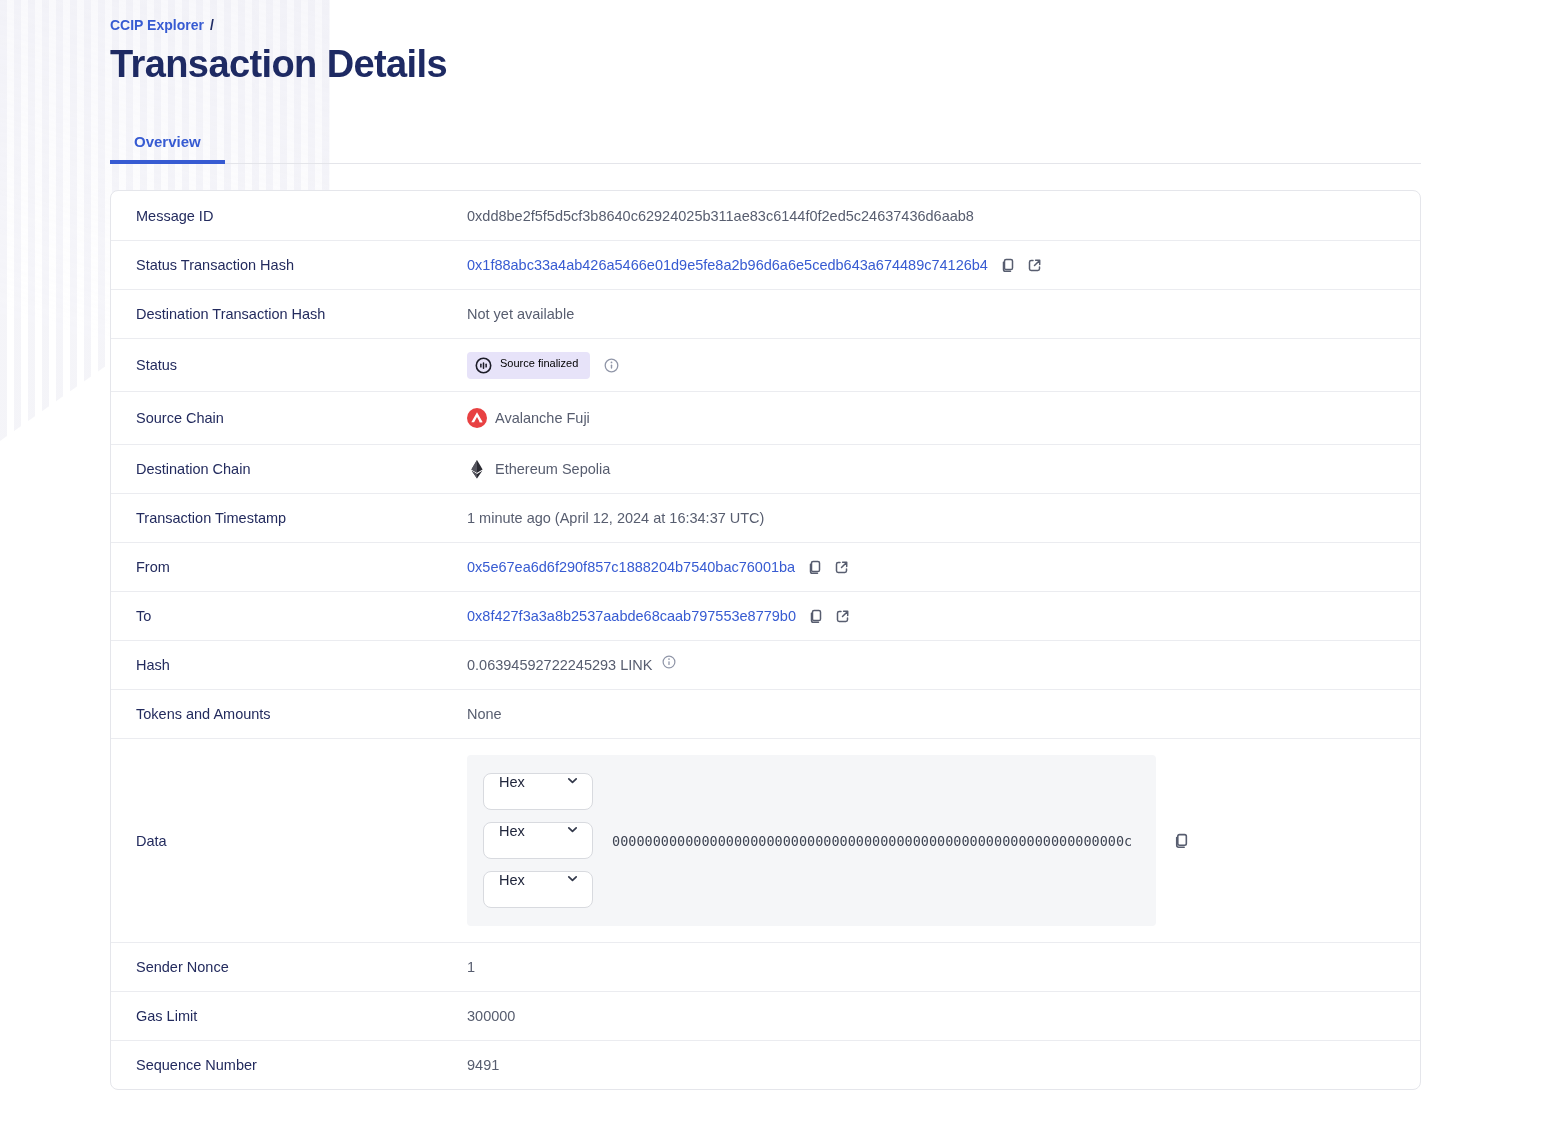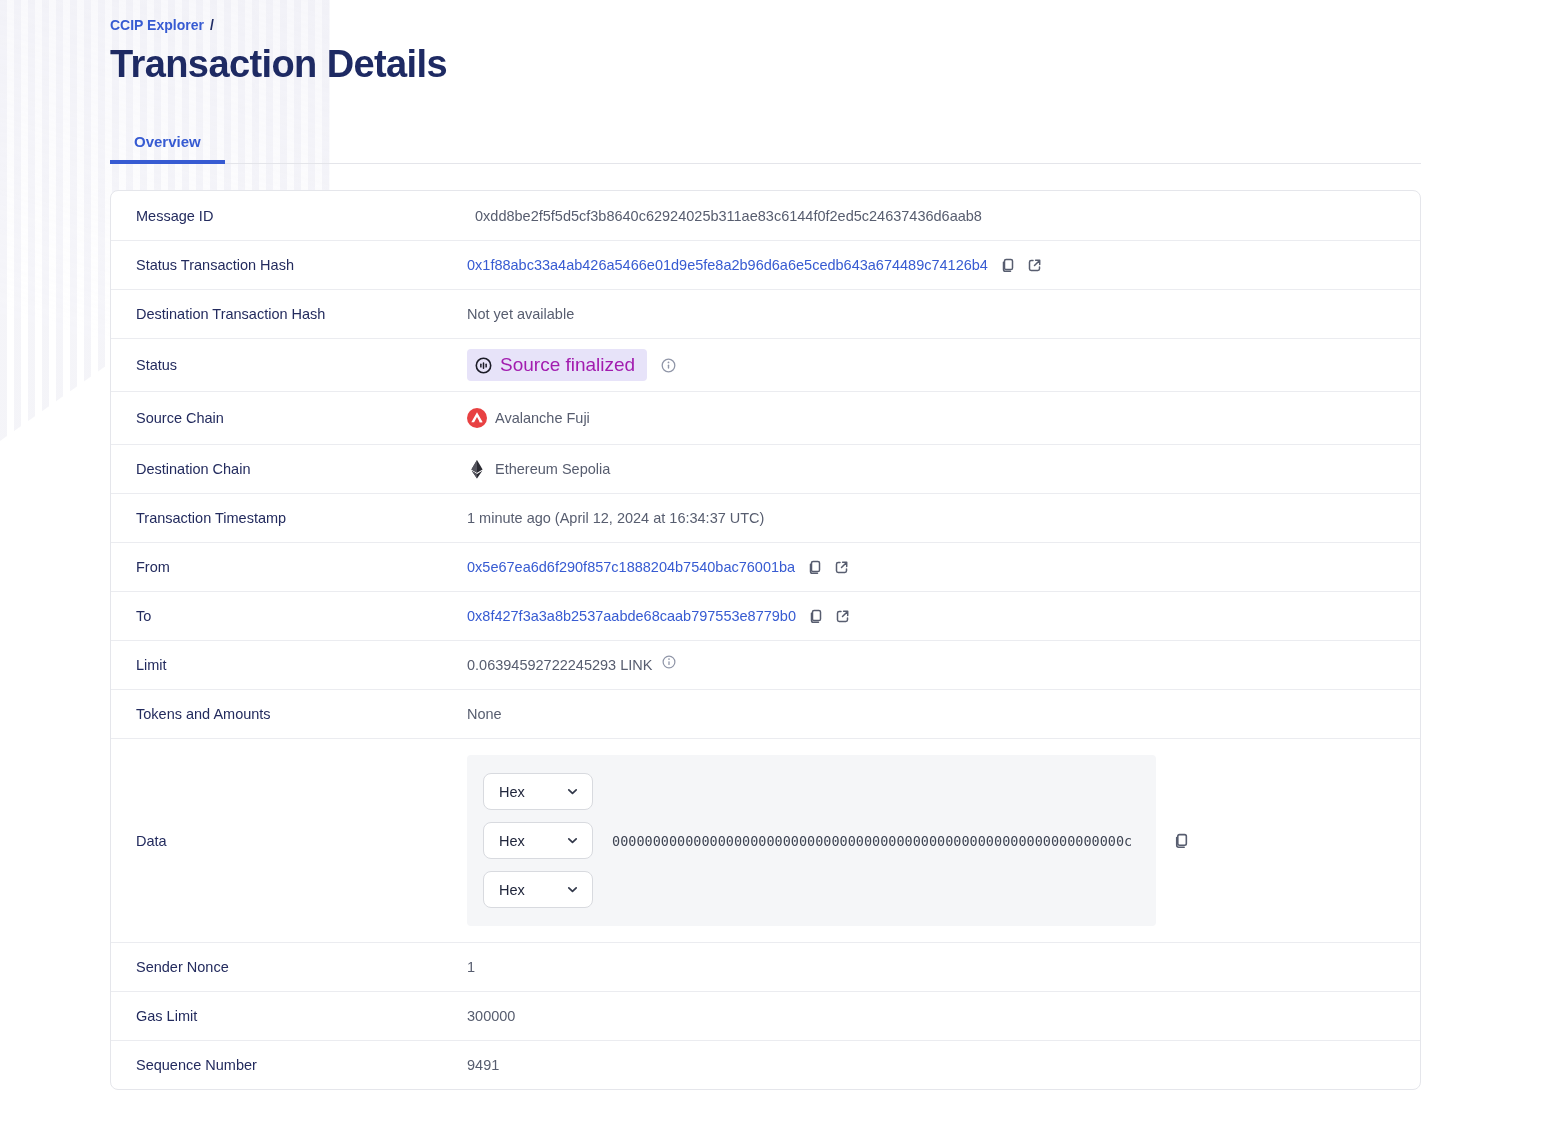--- a/index.html
+++ b/index.html
@@ -21,41 +21,41 @@
   .breadcrumb .sep { color:#1E2A63; }
   .page-title { margin-top:10px; font-size:38px; font-weight:700; letter-spacing:-0.6px; color:#1E2A63; }
 
   
   .tabbar { margin-top:34px; border-bottom:1px solid #E4E5EA; display:flex;align-items:center; }
   .tab { padding:13px 24px 10px 24px; font-size:15px; font-weight:700; color:#375BD2; border-bottom:4px solid #375BD2; margin-bottom:-1px; cursor:pointer; }
 
   
   .card { margin-top:26px; border:1px solid #E5E6EB; border-radius:8px; background:#fff; }
   .row { display:flex; align-items:center; min-height:49px; padding:6px 24px 6px 25px; border-top:1px solid #EBECF0; }
-  .row:first-child { border-top:none;gap:8px; }
+  .row:first-child { border-top:none; }
   .row-label { width:331px; flex:none; font-size:14.5px; font-weight:500; color:#232B5E; }
   .row-value { font-size:14.5px; color:#575D6F; display:flex; align-items:center; gap:8px; }
   .link { color:#375BD2; font-weight:500; text-decoration:none; cursor:pointer; }
   .iconbtn { display:inline-flex; align-items:center; justify-content:center; cursor:pointer; background:none; border:none; padding:0; margin-left:4px; }
   .iconbtn svg { display:block; }
 
   
-  .badge { display:inline-flex; align-items:center; gap:8px; background:#E7E3F9; border-radius:4px; padding:5px 12px 5px 8px; color:#a21caf; font-size:19px; font-weight:500; }
+  .badge { display:inline-flex; align-items:flex-start; gap:8px; background:#E7E3F9; border-radius:4px; padding:5px 12px 5px 8px; color:#000000; font-size:11px; font-weight:500; }
   .info-icon { display:inline-flex; margin-left:6px; cursor:pointer; }
   .fees-info { align-self:flex-start; margin-top:-2px; margin-left:2px; }
 
   
   .chain-ic { display:inline-flex; width:20px; justify-content:center; }
 
   
   .row-data { align-items:center; padding-top:16px; padding-bottom:16px; }
   .data-wrap { display:flex; align-items:center; }
   .data-box { width:689px; background:#F5F6F8; border-radius:4px; padding:18px 16px; display:flex; flex-direction:column; gap:12px; }
   .hex-line { display:flex; align-items:center; gap:19px; }
-  .hex-select { width:110px; height:37px; flex:none; background:#fff; border:1px solid #D8DADF; border-radius:8px; display:flex; align-items:center; justify-content:space-between; padding:0 13px 0 15px; font-size:14.5px; font-weight:500; color:#20263C; cursor:pointer; }
+  .hex-select { width:110px; height:37px; flex:none; background:#fff; border:1px solid #D8DADF; border-radius:8px; display:flex; justify-content:space-between; padding:0 13px 0 15px; font-size:14.5px; font-weight:500; color:#20263C; cursor:pointer; }
   .hex-text { font-family:"DejaVu Sans Mono","Liberation Mono",monospace; font-size:13.5px; color:#3E4453; white-space:nowrap; }
   .data-copy { margin-left:17px; }
 </style>
 </head>
 <body>
 
 <svg width="0" height="0" style="position:absolute">
   <defs>
     <g id="ic-copy">
       <rect x="4.5" y="1.5" width="8" height="10" rx="1.6" fill="none" stroke="#575D6F" stroke-width="1.5"></rect>
@@ -199,21 +199,21 @@
           </span>
         <span class="iconbtn">
             <svg width="15" height="15" viewBox="0 0 15 15">
               <use href="#ic-external"></use>
             </svg>
           </span>
       </div>
     </div>
 
     <div class="row">
-      <div class="row-label">Limit</div>
+      <div class="row-label">Hash</div>
       <div class="row-value">
         <span>0.06394592722245293 LINK</span>
         <span class="info-icon fees-info">
             <svg width="14" height="14" viewBox="0 0 15 15">
               <use href="#ic-info"></use>
             </svg>
           </span>
       </div>
     </div>
 

